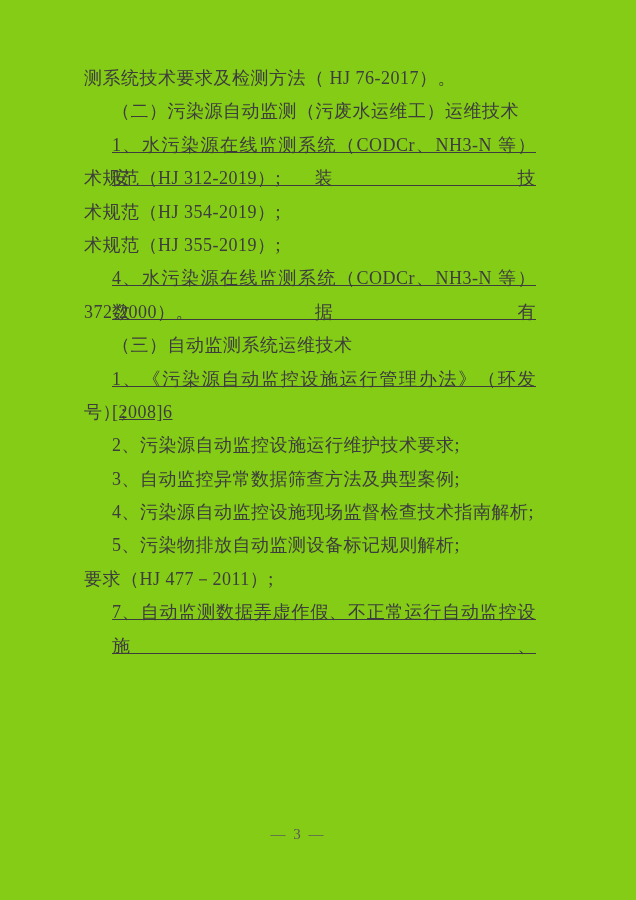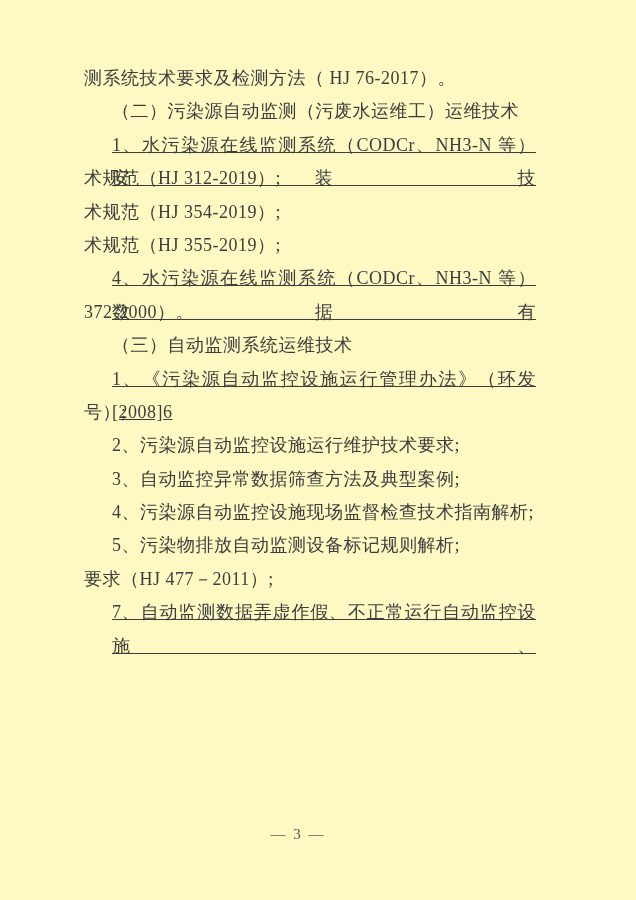--- a/index.html
+++ b/index.html
@@ -4,21 +4,21 @@
 <style>
   html, body {
     margin: 0;
     padding: 0;
     background: #ffffff;
   }
   .page {
     position: relative;
     width: 636px;
     height: 900px;
-    background: #fef9c3;
+    background: #84cc16;
     overflow: hidden;
     font-family: "Liberation Serif", "DejaVu Serif", serif;
   }
   .content {
     position: absolute;
     top: 62px;
     left: 84px;
     width: 452px;
   }
   .line {

